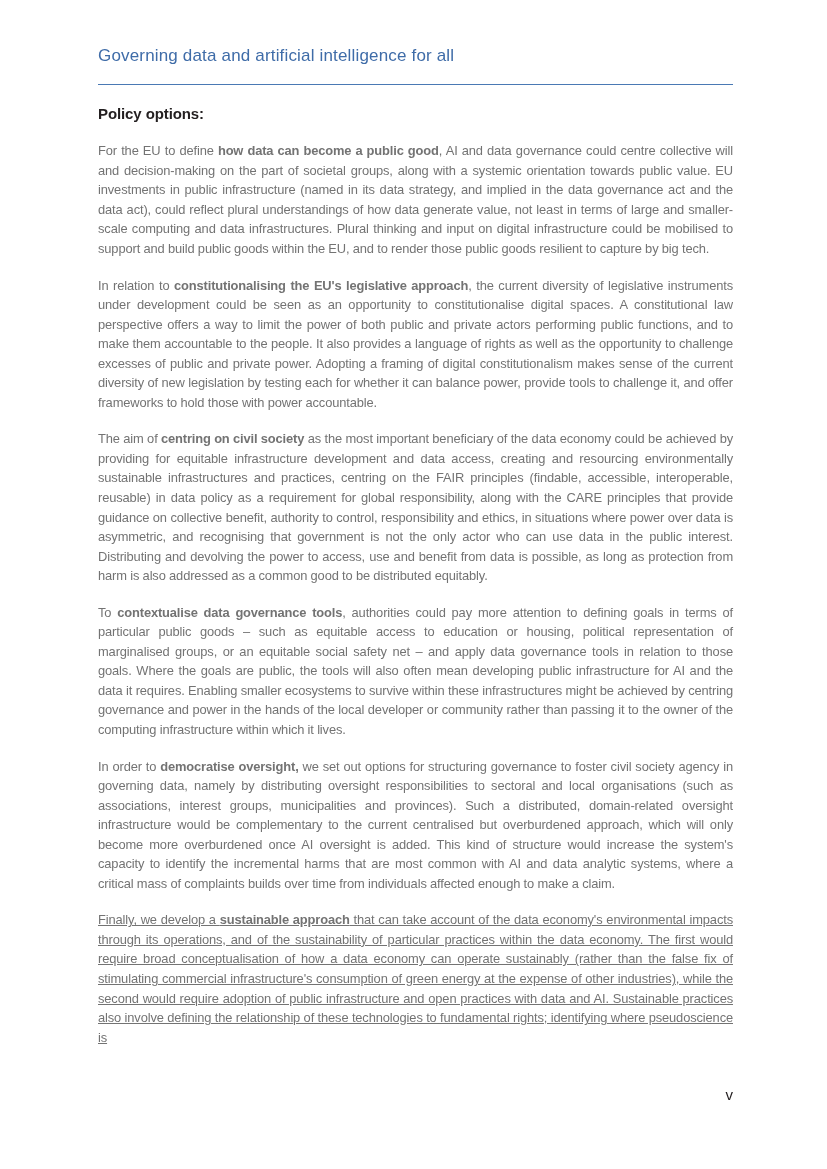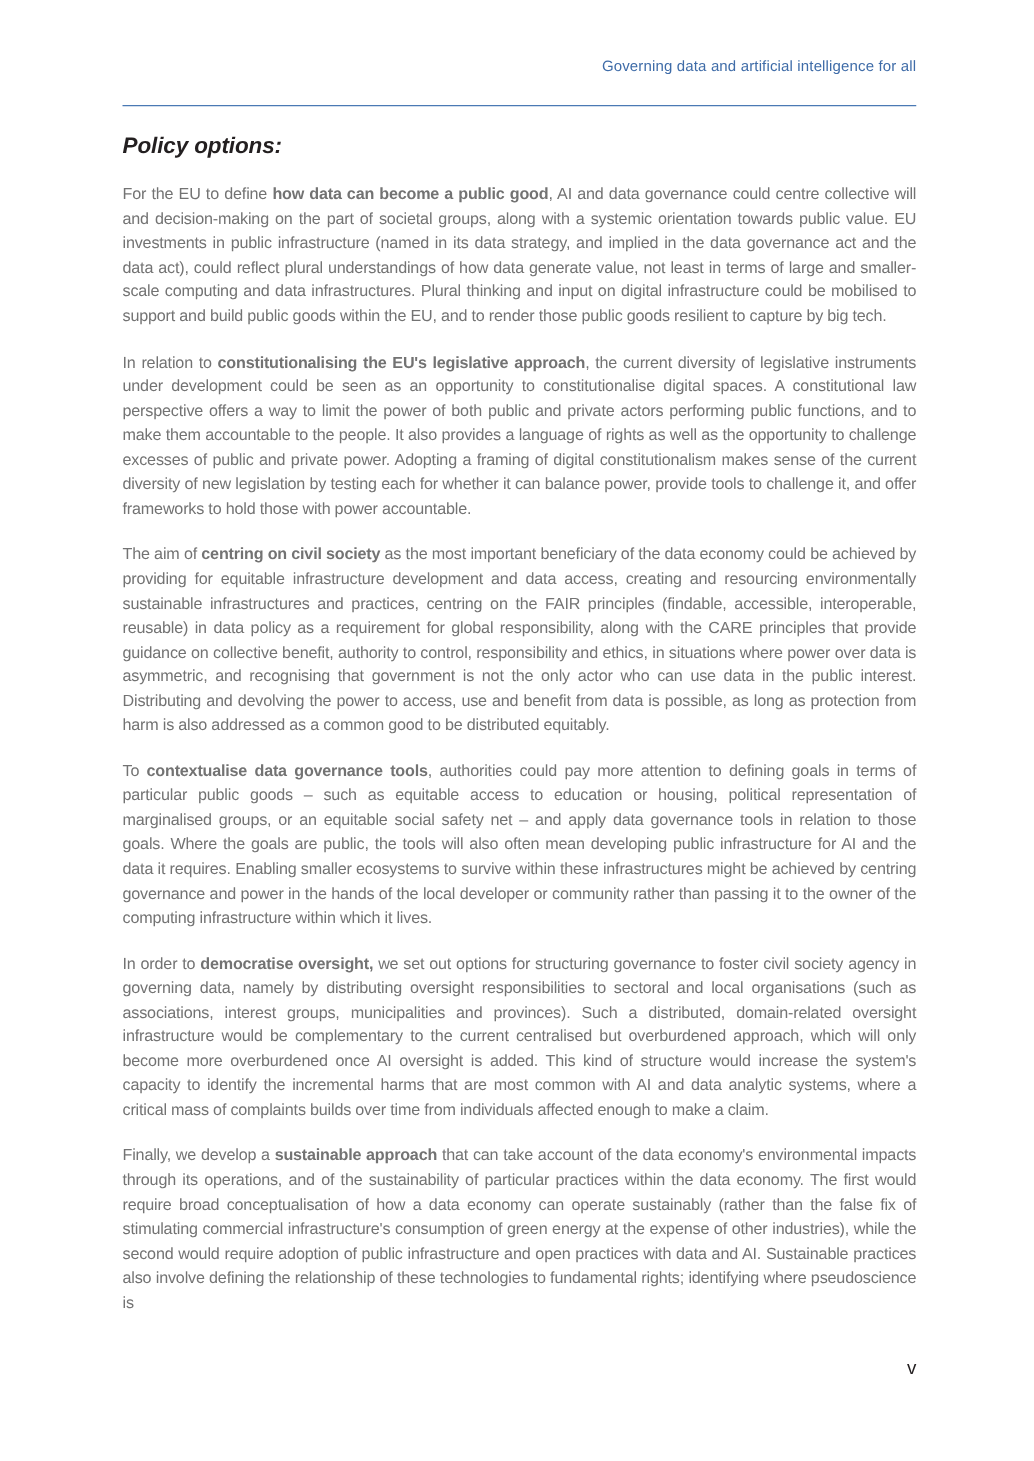--- a/index.html
+++ b/index.html
@@ -21,22 +21,21 @@
     width: 827px;
     height: 1169px;
     background: #ffffff;
   }
   
   .running-head {
     position: absolute;
     left: 98px;
     top: 46px;
     width: 635px;
-    text-align: right;
-    font-size: 12px;
+    font-size: 17px;
     line-height: 1.2;
     color: #3f6ca8;
     letter-spacing: 0.01em;
     white-space: nowrap;
   }
   .head-rule {
     position: absolute;
     left: 98px;
     top: 84px;
     width: 635px;
@@ -44,41 +43,41 @@
     border-top: 1.6px solid #4a79b4;
   }
   
   .column {
     position: absolute;
     left: 98px;
     top: 104px;
     width: 635px;
   }
   .section-heading {
-    font-size: 18px;
+    font-size: 15px;
     font-weight: bold;
     line-height: 1.35;
     margin: 0 0 17px 0;
     color: #231f20;
     letter-spacing: -0.1px;
-    font-style: italic;
   }
   p.body-par {
     font-size: 12.9px;
     line-height: 19.55px;
     text-align: justify;
     text-justify: inter-word;
     margin: 0 0 17px 0;
     color: #737373;
     letter-spacing: -0.13px;
     word-spacing: -0.1px;
     hyphens: none;
   }
   p.body-par:last-of-type {
     margin-bottom: 12px;
+    text-decoration: underline;
   }
   p.body-par b {
     font-weight: bold;
     letter-spacing: -0.15px;
   }
   
   .folio {
     position: absolute;
     left: 98px;
     top: 1087px;

